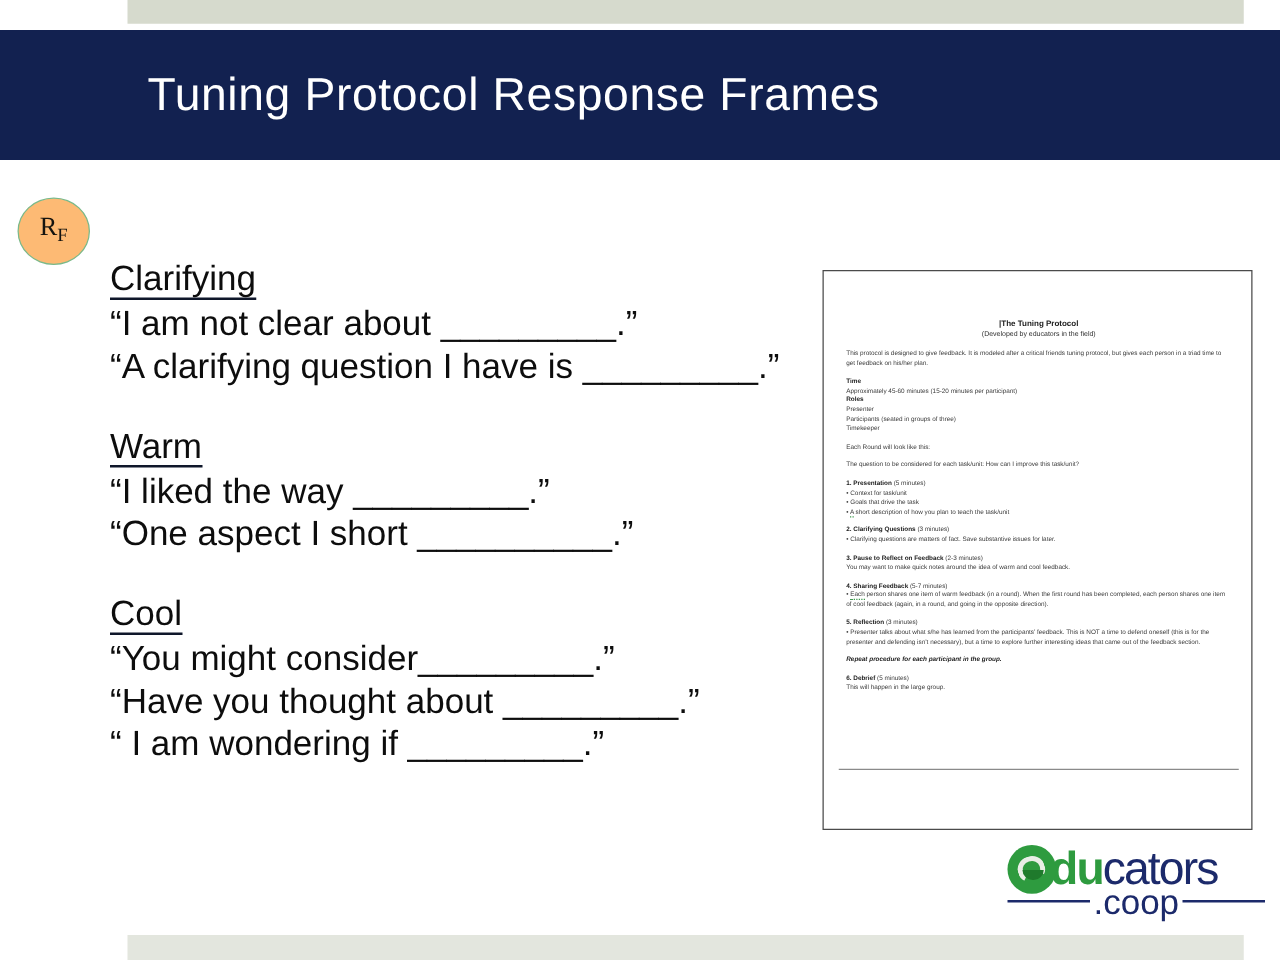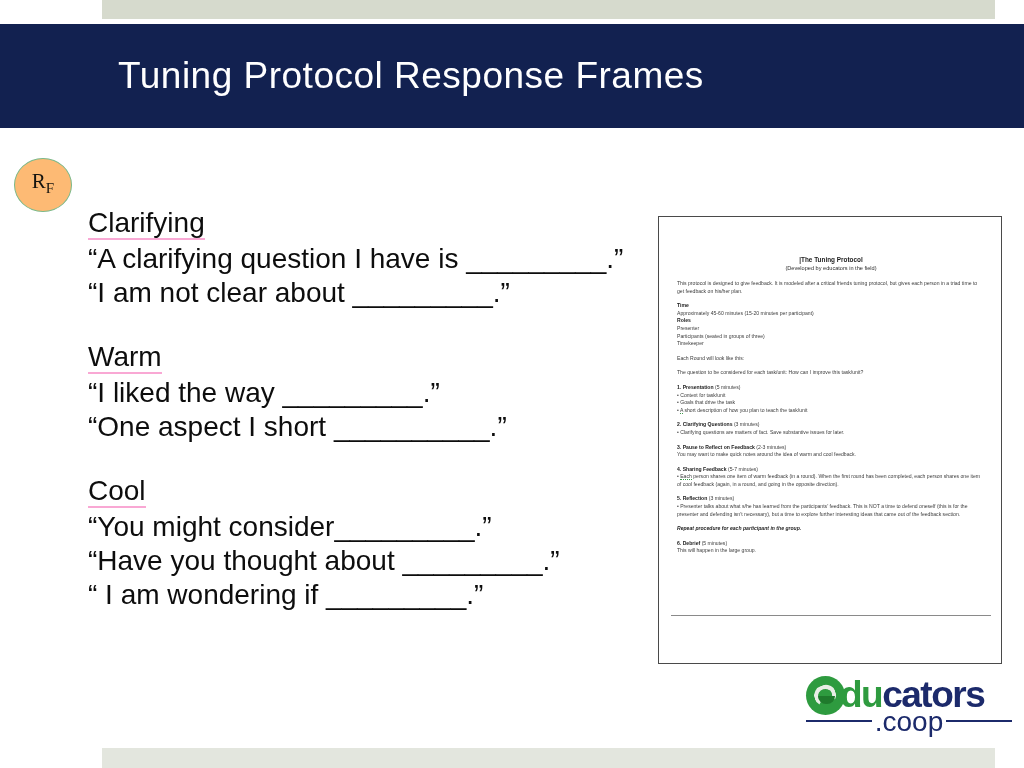--- a/index.html
+++ b/index.html
@@ -46,21 +46,21 @@
   .rf-badge .rf-text sub{font-size:15px;}
   
   .frames{
     position:absolute;left:88px;top:206px;width:580px;
     font-size:28px;color:#0d0d0d;line-height:34px;
   }
   .frames .grp{margin-bottom:30px;}
   .frames .grp:last-child{margin-bottom:0;}
   .frames .hd{
     display:inline-block;
-    border-bottom:2px solid #f9a8d4;
+    border-bottom:2px solid #0f172a;
     padding-bottom:0px;
     line-height:31px;
     margin-bottom:2px;
   }
   .frames .ln{display:block;white-space:nowrap;}
   
   .doc{
     position:absolute;left:658px;top:216px;width:344px;height:448px;
     background:#ffffff;
     border:1.5px solid #4a4a4a;
@@ -111,21 +111,21 @@
   }
   .logo-e::after{
     content:"";position:absolute;left:12px;top:20px;width:17px;height:8px;
     background:#1f7a2c;border-radius:0 0 8px 8px;
   }
   .logo-du{
     font-size:37px;font-weight:bold;color:#2e9b3f;letter-spacing:-1.5px;
     line-height:37px;margin-left:-5px;
   }
   .logo-cators{
-    font-size:37px;font-weight:bold;color:#1c2a6b;letter-spacing:-1.5px;
+    font-size:37px;font-weight:normal;color:#1c2a6b;letter-spacing:-1.5px;
     line-height:37px;
   }
   .logo-coopline{
     position:absolute;left:0;top:36px;width:206px;height:18px;
     display:flex;align-items:center;
   }
   .logo-coopline .ln-l{flex:1;height:2px;background:#1c2a6b;margin-right:3px;}
   .logo-coopline .ln-r{flex:1;height:2px;background:#1c2a6b;margin-left:3px;}
   .logo-coop{
     font-size:28px;color:#1c2a6b;line-height:21px;letter-spacing:0px;
@@ -141,22 +141,22 @@
 <div class="band-bottom"></div>
 
 <div class="rf-badge">
   <span class="rf-text"><span>R</span><sub>F</sub></span>
 </div>
 
 <div class="frames">
 
   <div class="grp">
     <div class="hd">Clarifying</div>
+    <span class="ln">“I am not clear about _________.”</span>
     <span class="ln">“A clarifying question I have is _________.”</span>
-    <span class="ln">“I am not clear about _________.”</span>
   </div>
 
   <div class="grp">
     <div class="hd">Warm</div>
     <span class="ln">“I liked the way _________.”</span>
     <span class="ln">“One aspect I short __________.”</span>
   </div>
 
   <div class="grp">
     <div class="hd">Cool</div>

